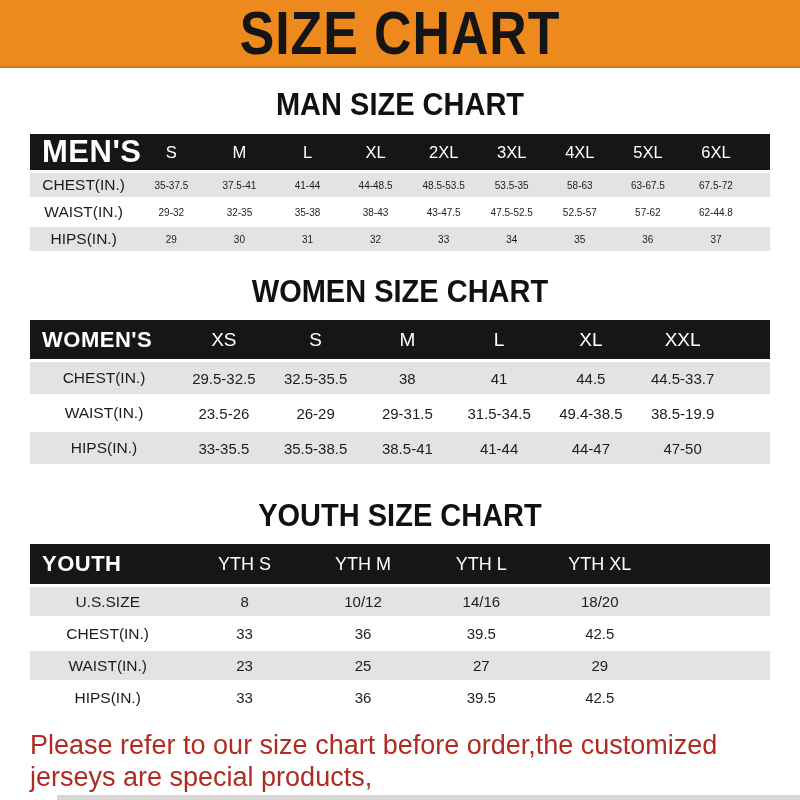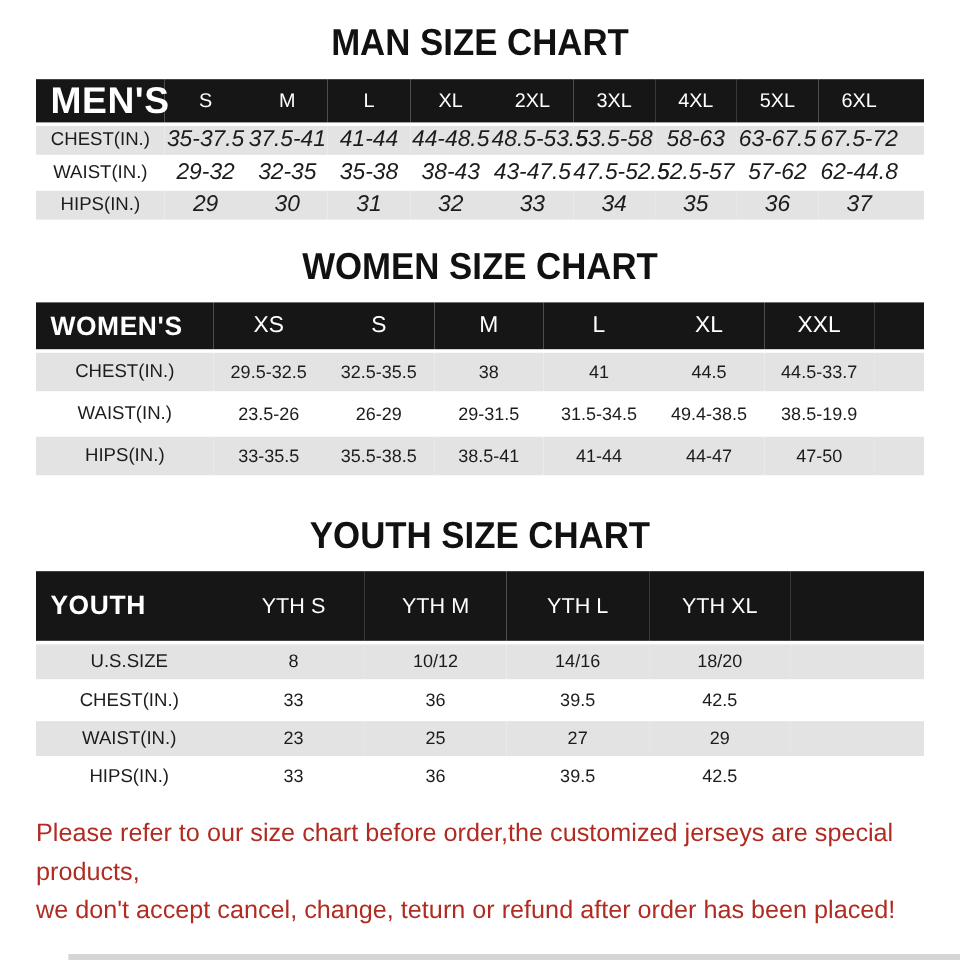--- a/index.html
+++ b/index.html
@@ -66,53 +66,56 @@
   }
   td.cell {
     text-align: center; font-size: 15px; color: #1c1c1c;
     white-space: nowrap;
   }
 
   .section-0 thead tr { height: 33px; }
   .section-0 tbody tr { height: 24px; }
   .section-0 th.corner { font-size: 31px; }
   .section-0 th.col-th { font-size: 16.5px; }
-  .section-0 td.cell { font-size: 19px; font-style: italic; }
+  .section-0 td.cell { font-size: 10px; }
 
   .section-1 thead tr { height: 39px; }
   .section-1 tbody tr { height: 32px; }
   .section-1 th.col-th { font-size: 19px; }
 
-  .section-2 thead tr { height: 58px; }
+  .section-2 thead tr { height: 40px; }
   .section-2 tbody tr { height: 29px; padding-left: 24px; }
   .section-2 th.col-th { font-size: 18px; }
 
   
   .disclaimer {
     margin: 14px 28px 0 30px;
   }
   .disclaimer p {
     color: var(--red, #B02B21);
-    font-size: 21px;
+    font-size: 27px;
     line-height: 32px;
     font-weight: 400;
   }
 
   .bottom-strip {
     position: absolute;
     left: 57px; right: 0; bottom: 0;
     height: 5px;
     background: #d6d6d6;
   }
 </style>
 </head>
 <body>
 
 <div class="page">
 
+  <header class="banner">
+    <h1>SIZE CHART</h1>
+  </header>
 
   <div>
       <section class="chart-section section-0">
         <h2 class="section-heading">MAN SIZE CHART</h2>
         <table class="size-table">
           <colgroup>
             <col style="width: 14.5%;">
             <col style="width: 9.2%;">
             <col style="width: 9.2%;">
             <col style="width: 9.2%;">
@@ -140,21 +143,21 @@
             </tr>
           </thead>
           <tbody>
             <tr class="shade">
               <td class="row-label">CHEST(IN.)</td>
               <td class="cell">35-37.5</td>
               <td class="cell">37.5-41</td>
               <td class="cell">41-44</td>
               <td class="cell">44-48.5</td>
               <td class="cell">48.5-53.5</td>
-              <td class="cell">53.5-58</td>
+              <td class="cell">53.5-35</td>
               <td class="cell">58-63</td>
               <td class="cell">63-67.5</td>
               <td class="cell">67.5-72</td>
               <td class="cell"></td>
             </tr>
             <tr class="plain">
               <td class="row-label">WAIST(IN.)</td>
               <td class="cell">29-32</td>
               <td class="cell">32-35</td>
               <td class="cell">35-38</td>

